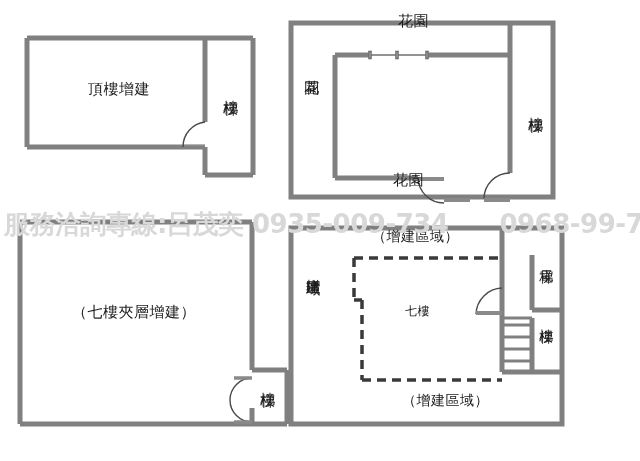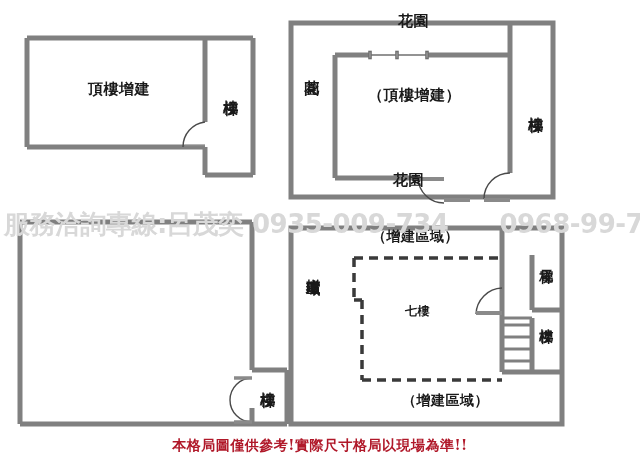--- a/index.html
+++ b/index.html
@@ -22,21 +22,21 @@
   svg.plan {
     position: absolute;
     left: 0; top: 0;
     width: 640px;
     height: 461px;
   }
   .label {
     position: absolute;
     color: #1a1a1a;
     font-family: "DejaVu Serif", "Liberation Serif", serif;
-    font-weight: 700;
+    font-weight: 400;
     white-space: nowrap;
     line-height: 1.05;
     letter-spacing: 0.5px;
   }
   .label.vert {
     writing-mode: vertical-rl;
     text-orientation: upright;
     white-space: normal;
     line-height: 1.12;
     letter-spacing: 1px;
@@ -192,30 +192,29 @@
         <path d="M 362 380 L 502 380"></path>
       </g>
     </g>
   </svg>
 
   <div class="label" style="left:88px; top:82px; font-size:15px;">頂樓增建</div>
   <div class="label vert" style="left:222px; top:88px; font-size:15px; height:58px;">樓梯</div>
 
   <div class="label" style="left:398px; top:14px; font-size:15px;">花園</div>
   <div class="label vert" style="left:303px; top:68px; font-size:15px; height:58px;">花園</div>
-  <div class="label" style="left:368px; top:88px; font-size:15px;">（頂樓增建）</div>
   <div class="label" style="left:393px; top:173px; font-size:15px;">花園</div>
   <div class="label vert" style="left:527px; top:105px; font-size:15px; height:58px;">樓梯</div>
 
+  <div class="label" style="left:72px; top:305px; font-size:15px;">（七樓夾層增建）</div>
   <div class="label vert" style="left:259px; top:380px; font-size:15px; height:58px;">樓梯</div>
 
   <div class="label" style="left:372px; top:229px; font-size:14px;">（增建區域）</div>
   <div class="label vert" style="left:305px; top:268px; font-size:14px; height:104px;">增建區域</div>
   <div class="label" style="left:405px; top:305px; font-size:12px;">七樓</div>
   <div class="label vert" style="left:538px; top:258px; font-size:14px; height:52px;">電梯</div>
   <div class="label vert" style="left:538px; top:318px; font-size:14px; height:52px;">樓梯</div>
   <div class="label" style="left:402px; top:393px; font-size:14px;">（增建區域）</div>
 
   <div class="watermark">服務洽詢專線:呂茂奕 0935-009-734　　0968-99-71-75</div>
 
-  <div class="disclaimer">本格局圖僅供參考!實際尺寸格局以現場為準!!</div>
 
 </div>
 
 </body></html>

